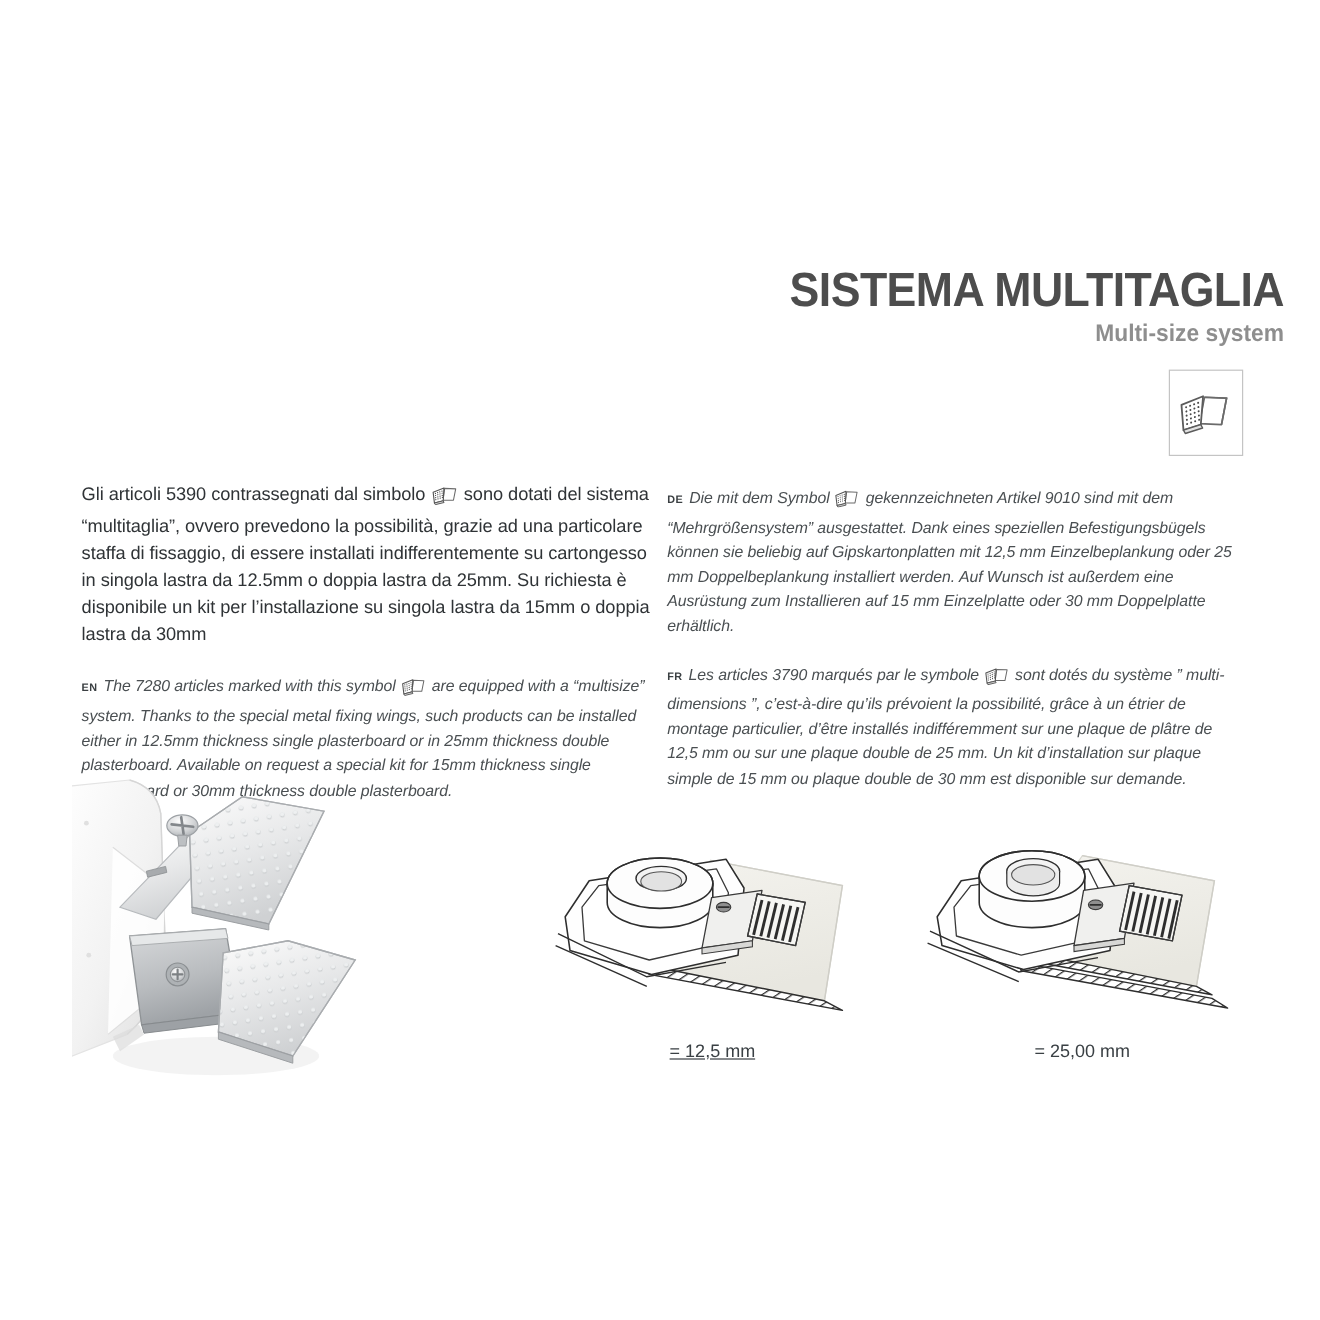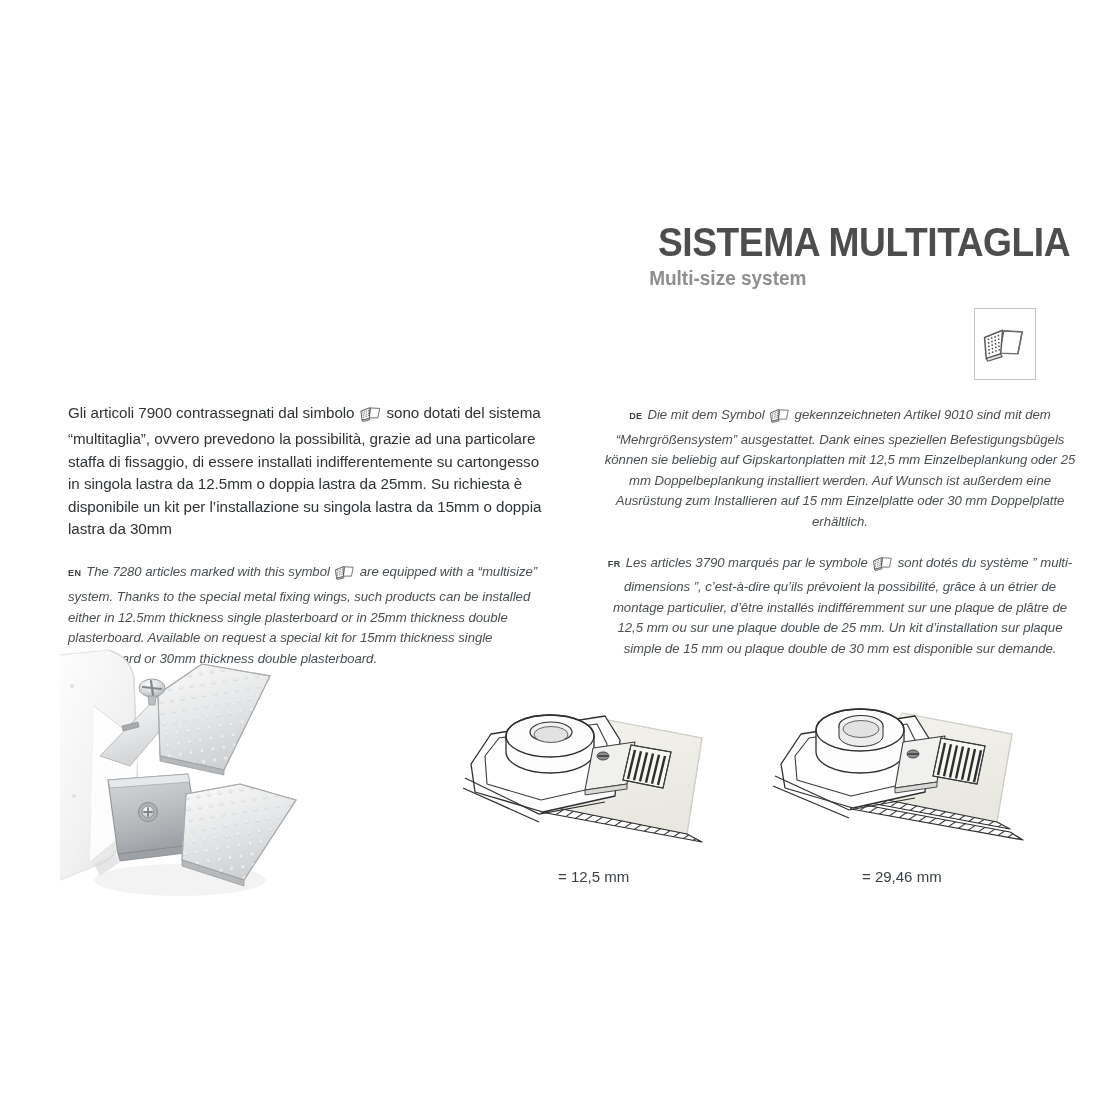--- a/index.html
+++ b/index.html
@@ -13,21 +13,21 @@
     position: relative;
     font-family: "Liberation Sans", sans-serif;
     overflow: hidden;
   }
 
   
   #header-block {
     position: absolute;
     right: 30px;
     top: 222px;
-    text-align: left;
+    text-align: right;
   }
   #page-title {
     font-size: 40px;
     font-weight: bold;
     letter-spacing: -0.5px;
     color: #4d4d4d;
     line-height: 1.0;
     white-space: nowrap;
     transform: scaleX(0.93);
     transform-origin: right center;
@@ -54,21 +54,21 @@
     box-sizing: border-box;
     display: flex;
     align-items: center;
     justify-content: center;
   }
   #symbol-box svg { display: block; }
 
   
   .text-col { position: absolute; }
   #col-left  { left: 68px;  top: 402px; width: 478px; }
-  #col-right { left: 601px; top: 405px; width: 478px; text-align: center; }
+  #col-right { left: 556px; top: 405px; width: 478px; }
 
   .para-primary {
     font-size: 15.2px;
     line-height: 22.4px;
     color: #2f3336;
     margin: 0;
     letter-spacing: -0.05px;
   }
   .para-secondary {
     font-size: 13.2px;
@@ -115,21 +115,21 @@
   }
   #illustration-1 { left: 455px; top: 688px; }
   #illustration-2 { left: 765px; top: 688px; }
 
   .illo-caption {
     position: absolute;
     font-size: 15px;
     color: #3a4044;
     white-space: nowrap;
   }
-  #caption-1 { left: 558px; top: 868px; }
+  #caption-1 { left: 558px; top: 868px; text-decoration: underline; }
   #caption-2 { left: 862px; top: 868px; }
 </style>
 </head>
 <body>
 
 <div id="header-block">
   <div id="page-title">SISTEMA MULTITAGLIA</div>
   <div id="page-subtitle">Multi-size system</div>
 </div>
 
@@ -167,21 +167,21 @@
             <circle cx="12.9" cy="25.3" r="0.85"></circle>
             <circle cx="16.4" cy="24.7" r="0.85"></circle>
         </g>
       </g>
     </svg>
   </span>
 </div>
 
 <div class="text-col" id="col-left">
 
-  <p class="para-primary" id="para-it"><span>Gli articoli 7900 contrassegnati dal simbolo</span><span class="inline-symbol"><svg width="26" height="17" viewBox="0 0 46 34">
+  <p class="para-primary" id="para-it"><span>Gli articoli 5390 contrassegnati dal simbolo</span><span class="inline-symbol"><svg width="26" height="17" viewBox="0 0 46 34">
           <g transform="rotate(-10 23 17)">
             <path d="M24 6 L42 10 L35 28 L18 25 Z" fill="#ffffff" stroke="#6b6b6b" stroke-width="1.8" stroke-linejoin="round"></path>
             <path d="M4 9 L23 5 L18 26 L3 27 Z" fill="#ffffff" stroke="#555" stroke-width="1.9" stroke-linejoin="round"></path>
             <path d="M3 27 L18 26 L19 29 L4 30 Z" fill="#dcdcdc" stroke="#555" stroke-width="1.5" stroke-linejoin="round"></path>
             <g fill="#3f3f3f">
               <circle cx="7.5" cy="11.5" r="1"></circle>
               <circle cx="11.3" cy="10.9" r="1"></circle>
               <circle cx="15.1" cy="10.3" r="1"></circle>
               <circle cx="18.9" cy="9.7" r="1"></circle>
               <circle cx="7.1" cy="15" r="1"></circle>
@@ -456,13 +456,13 @@
         <line x1="192" y1="57.4" x2="185" y2="89.4"></line>
         <line x1="198" y1="58.6" x2="191" y2="90.6"></line>
         <line x1="204" y1="59.8" x2="197" y2="91.8"></line>
         <line x1="210" y1="61" x2="203" y2="93"></line>
         <line x1="216" y1="62.2" x2="209" y2="94.2"></line>
       </g>
       <path d="M176 50 L220 58 L212 96 L168 88 Z" fill="none" stroke="#3a3a3a" stroke-width="1.1"></path>
     </g>
   </svg>
 </div>
-<div class="illo-caption" id="caption-2">= 29,46 mm</div>
+<div class="illo-caption" id="caption-2">= 25,00 mm</div>
 
 </body></html>

